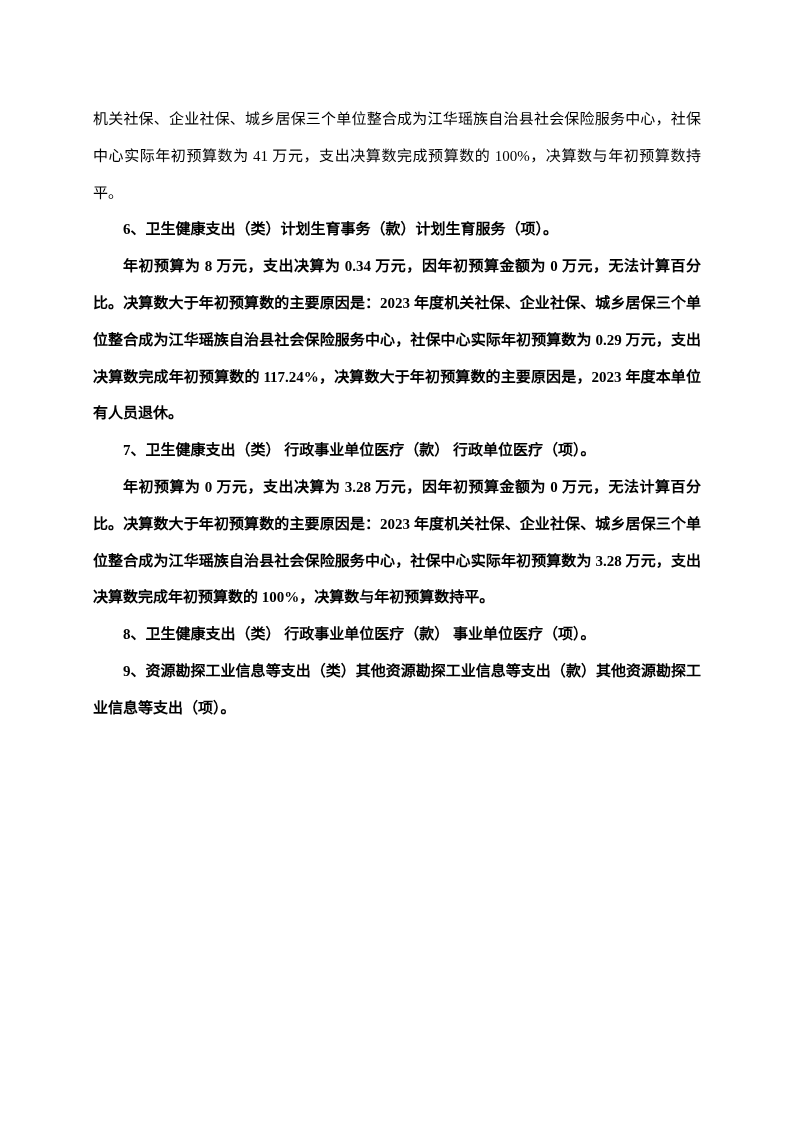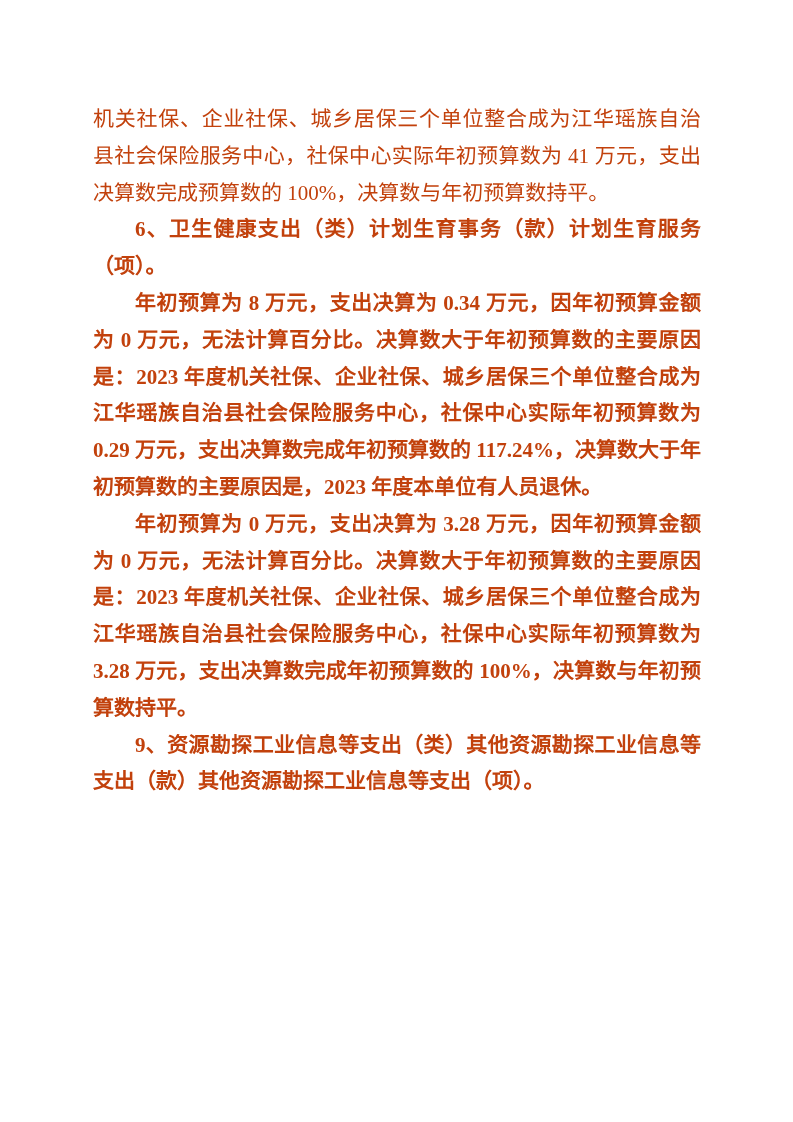--- a/index.html
+++ b/index.html
@@ -14,33 +14,35 @@
     margin: 0 auto;
     background: #ffffff;
     box-sizing: border-box;
     padding: 101px 92px 40px 93px;
     overflow: hidden;
   }
   .doc-para {
     margin: 0;
     padding: 0;
     font-family: "Liberation Serif", "DejaVu Serif", serif;
-    font-size: 21px;
+    font-size: 15px;
     line-height: 36.8px;
-    color: #c2410c;
+    color: #000000;
     text-align: justify;
     word-break: break-all;
   }
   .indent {
     text-indent: 2em;
     font-weight: bold;
   }
 </style>
 </head>
 <body>
 
 <div class="page">
   <p class="doc-para">机关社保、企业社保、城乡居保三个单位整合成为江华瑶族自治县社会保险服务中心，社保中心实际年初预算数为 41 万元，支出决算数完成预算数的 100%，决算数与年初预算数持平。</p>
   <p class="doc-para indent">6、卫生健康支出（类）计划生育事务（款）计划生育服务（项）。</p>
   <p class="doc-para indent">年初预算为 8 万元，支出决算为 0.34 万元，因年初预算金额为 0 万元，无法计算百分比。决算数大于年初预算数的主要原因是：2023 年度机关社保、企业社保、城乡居保三个单位整合成为江华瑶族自治县社会保险服务中心，社保中心实际年初预算数为 0.29 万元，支出决算数完成年初预算数的 117.24%，决算数大于年初预算数的主要原因是，2023 年度本单位有人员退休。</p>
+  <p class="doc-para indent">7、卫生健康支出（类） 行政事业单位医疗（款） 行政单位医疗（项）。</p>
   <p class="doc-para indent">年初预算为 0 万元，支出决算为 3.28 万元，因年初预算金额为 0 万元，无法计算百分比。决算数大于年初预算数的主要原因是：2023 年度机关社保、企业社保、城乡居保三个单位整合成为江华瑶族自治县社会保险服务中心，社保中心实际年初预算数为 3.28 万元，支出决算数完成年初预算数的 100%，决算数与年初预算数持平。</p>
+  <p class="doc-para indent">8、卫生健康支出（类） 行政事业单位医疗（款） 事业单位医疗（项）。</p>
   <p class="doc-para indent">9、资源勘探工业信息等支出（类）其他资源勘探工业信息等支出（款）其他资源勘探工业信息等支出（项）。</p>
 </div>
 
 </body></html>

